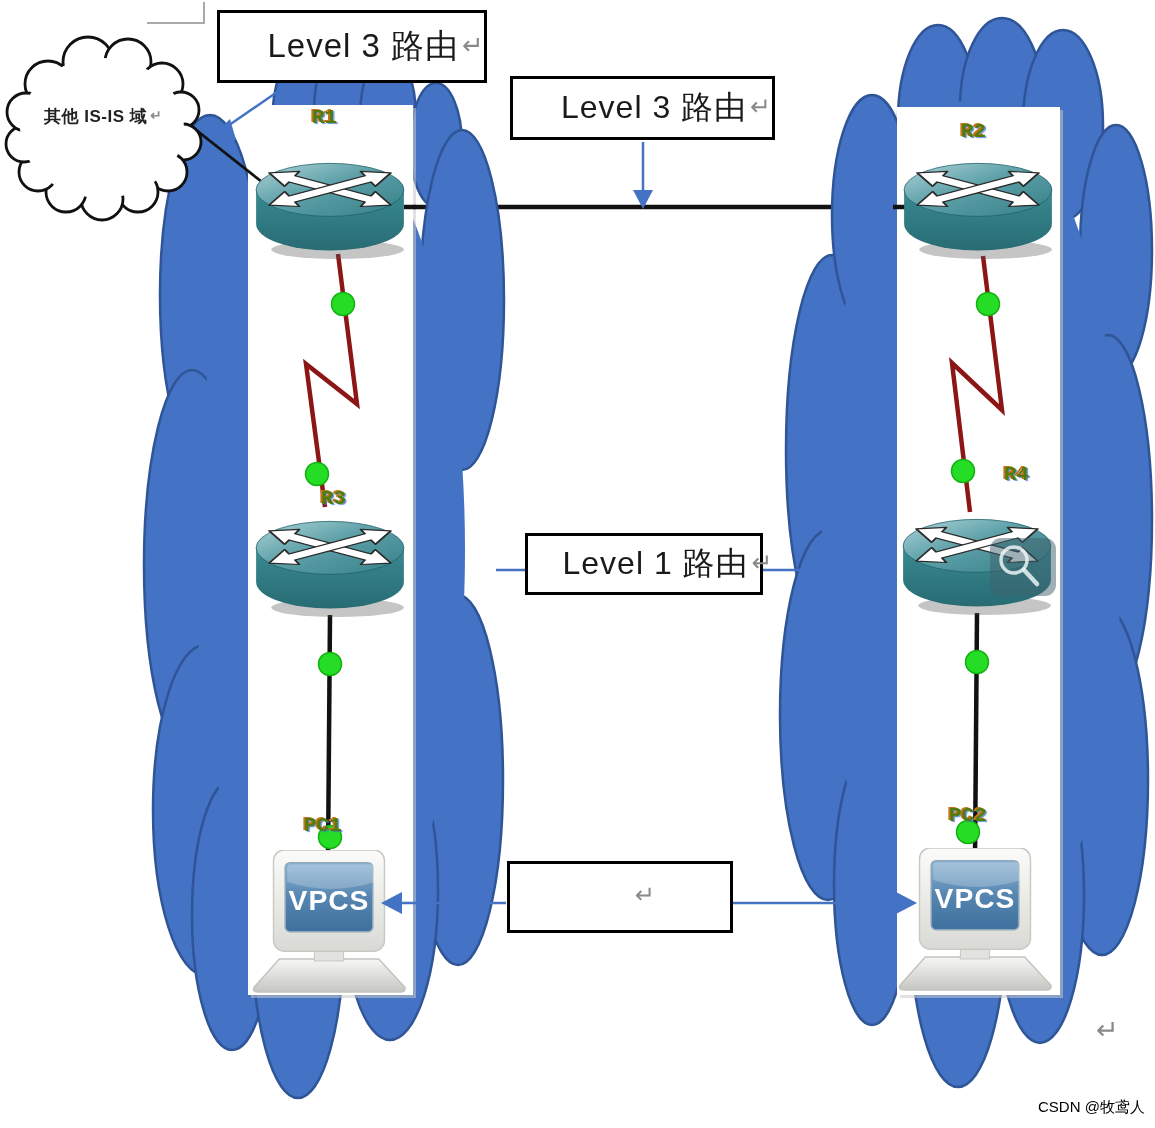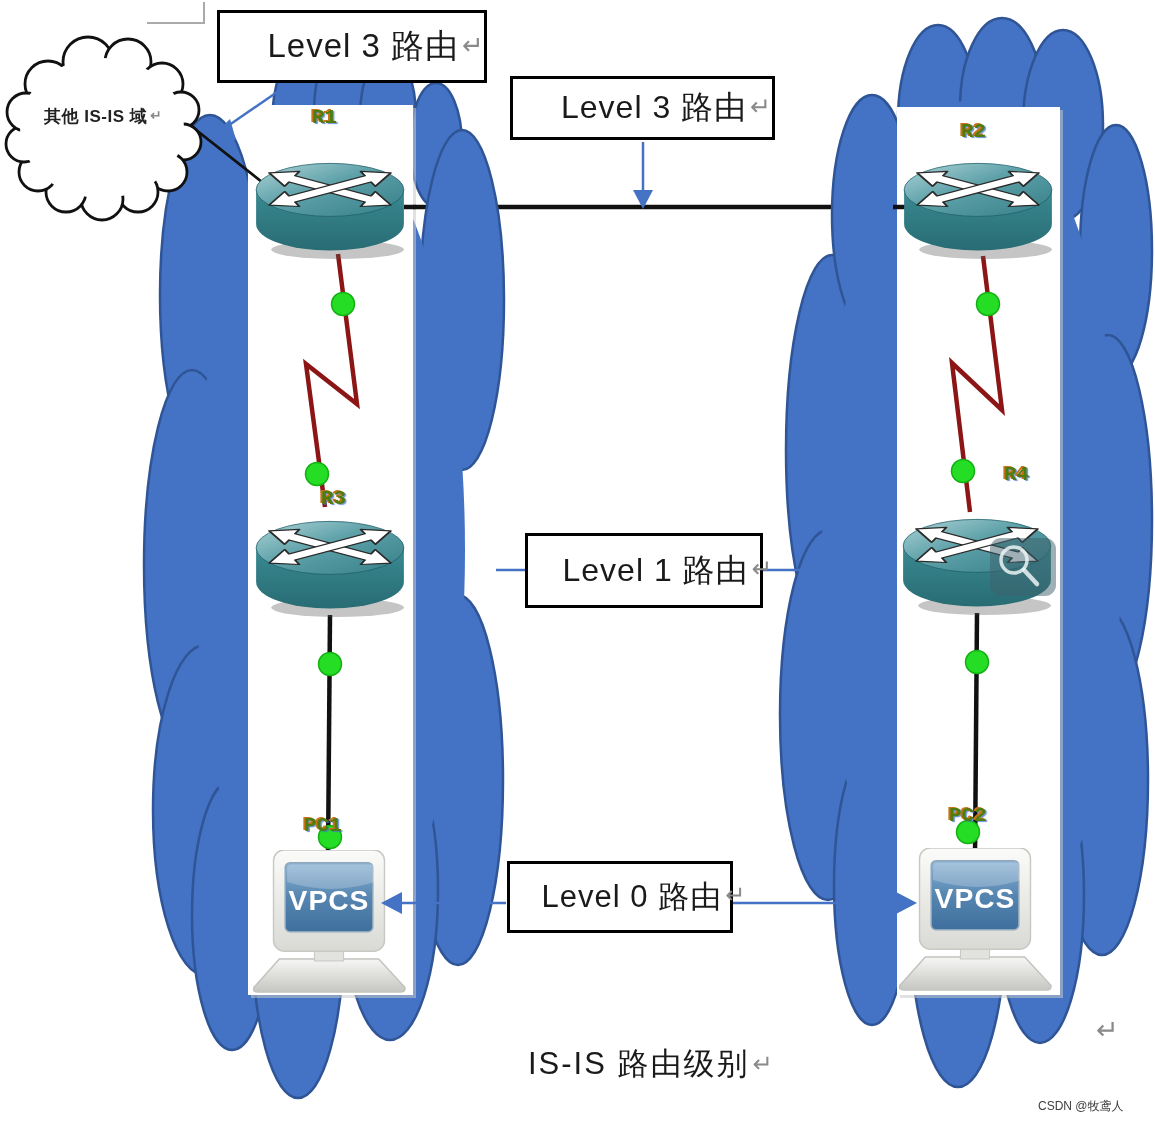--- a/index.html
+++ b/index.html
@@ -24,21 +24,21 @@
     font-size:21px;color:#4d7c0f;line-height:1;white-space:nowrap;
     text-shadow:-2px -1px 0 #c8731a, 1.5px 1px 1px rgba(63,111,212,0.75);
   }
   .caption{
     position:absolute;font-size:31px;color:#1a1a1a;letter-spacing:2px;white-space:nowrap;
   }
   .cloudtext{
     position:absolute;font-size:17px;color:#222;white-space:nowrap;letter-spacing:0.5px;
   }
   .watermark{
-    position:absolute;font-size:12px;color:#404040;white-space:nowrap;
+    position:absolute;font-size:15px;color:#000000;white-space:nowrap;
   }
   .strayret{
     position:absolute;font-size:27px;color:#8a8a8a;
   }
 </style>
 </head>
 <body>
 
 <div class="canvas">
 
@@ -203,42 +203,38 @@
 <div class="labelbox" style="left:217px;top:10px;width:270px;height:73px;">
   <span>Level 3 路由</span>
       <span class="ret">↵</span>
 </div>
 
 <div class="labelbox" style="left:510px;top:76px;width:265px;height:64px;font-size:32px;">
   <span>Level 3 路由</span>
       <span class="ret">↵</span>
 </div>
 
-<div class="labelbox" style="left:525px;top:533px;width:238px;height:75px;font-size:32px;">
+<div class="labelbox" style="left:525px;top:533px;width:238px;height:62px;font-size:32px;">
   <span>Level 1 路由</span>
       <span class="ret">↵</span>
 </div>
 
 <div class="labelbox" style="left:507px;top:861px;width:226px;height:72px;font-size:31px;">
-  <span>Level 0 路由</span>
       <span class="ret">↵</span>
 </div>
 
 <div class="cloudtext" style="left:44px;top:105px;font-weight:bold;">
   <span>其他 IS-IS 域</span><span class="ret" style="font-size:0.8em;">↵</span>
 </div>
 
 <div class="nodelabel" style="left:312px;top:107px;">R1</div>
 <div class="nodelabel" style="left:961px;top:121px;">R2</div>
 <div class="nodelabel" style="left:321px;top:488px;">R3</div>
 <div class="nodelabel" style="left:963px;top:464px;margin-left:41px;">R4</div>
 <div class="nodelabel" style="left:304px;top:815px;">PC1</div>
 <div class="nodelabel" style="left:949px;top:805px;">PC2</div>
 
-<div class="caption" style="left:528px;top:1043px;">
-  <span>IS-IS 路由级别</span><span class="ret">↵</span>
-</div>
 
 <div class="strayret" style="left:1096px;top:1014px;">↵</div>
 
 <div class="watermark" style="left:1038px;top:1098px;">CSDN @牧鸢人</div>
 
 </div>
 
 </body></html>

